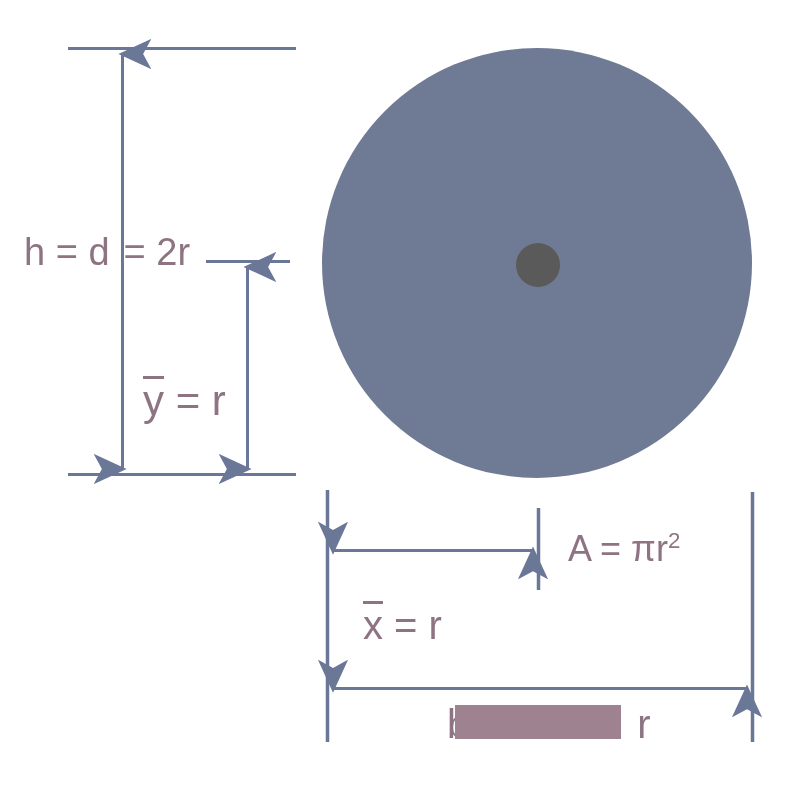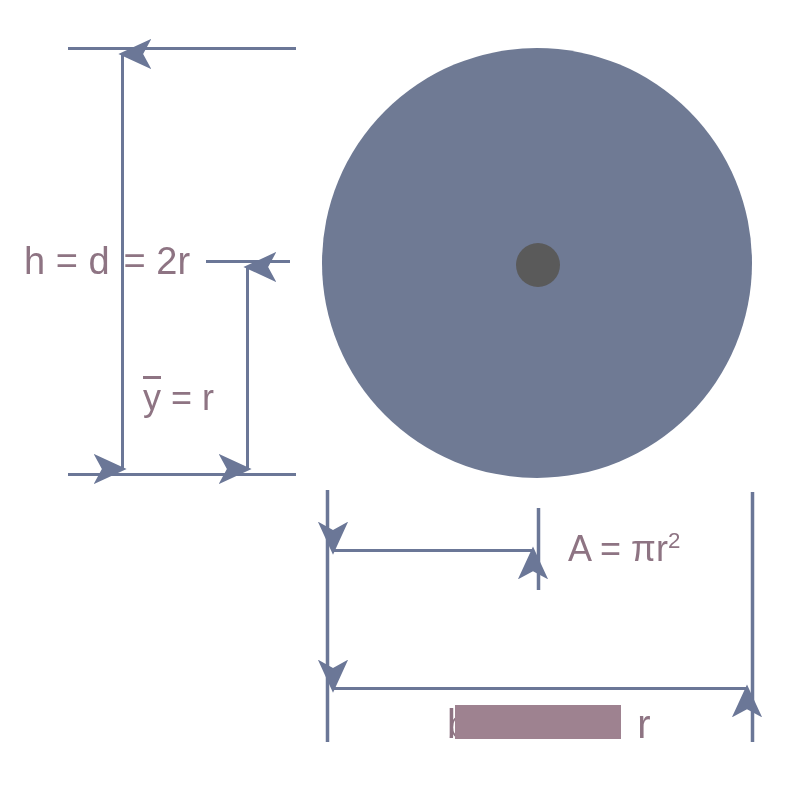--- a/index.html
+++ b/index.html
@@ -36,28 +36,28 @@
     user-select: none;
   }
   .label .ovl {
     display: inline-block;
     border-top: 3px solid #8e7483;
     padding-top: 1px;
     line-height: 1;
   }
   #label-h {
     left: 24px;
-    top: 242px;
+    top: 233px;
     font-size: 38px;
   }
   #label-h .gap { display: inline-block; width: 14px; }
   #label-ybar {
     left: 143px;
     top: 376px;
-    font-size: 36px;
+    font-size: 42px;
   }
   #label-xbar {
     left: 363px;
     top: 601px;
     font-size: 40px;
   }
   #label-area {
     left: 568px;
     top: 531px;
     font-size: 36px;
@@ -117,20 +117,23 @@
   </svg>
 
   <div class="label" id="label-h">
     <span>h = d</span><span class="gap"></span><span>= 2r</span>
   </div>
 
   <div class="label" id="label-ybar">
     <span class="ovl">y</span><span> = r</span>
   </div>
 
+  <div class="label" id="label-xbar">
+    <span class="ovl">x</span><span> = r</span>
+  </div>
 
   <div class="label" id="label-area">
     <span>A = πr</span><sup>2</sup>
   </div>
 
   <div class="label" id="label-b">
     <span>b</span><span style="display:inline-block;width:168px"></span><span>r</span>
   </div>
 
   <div id="redaction-bar"></div>

